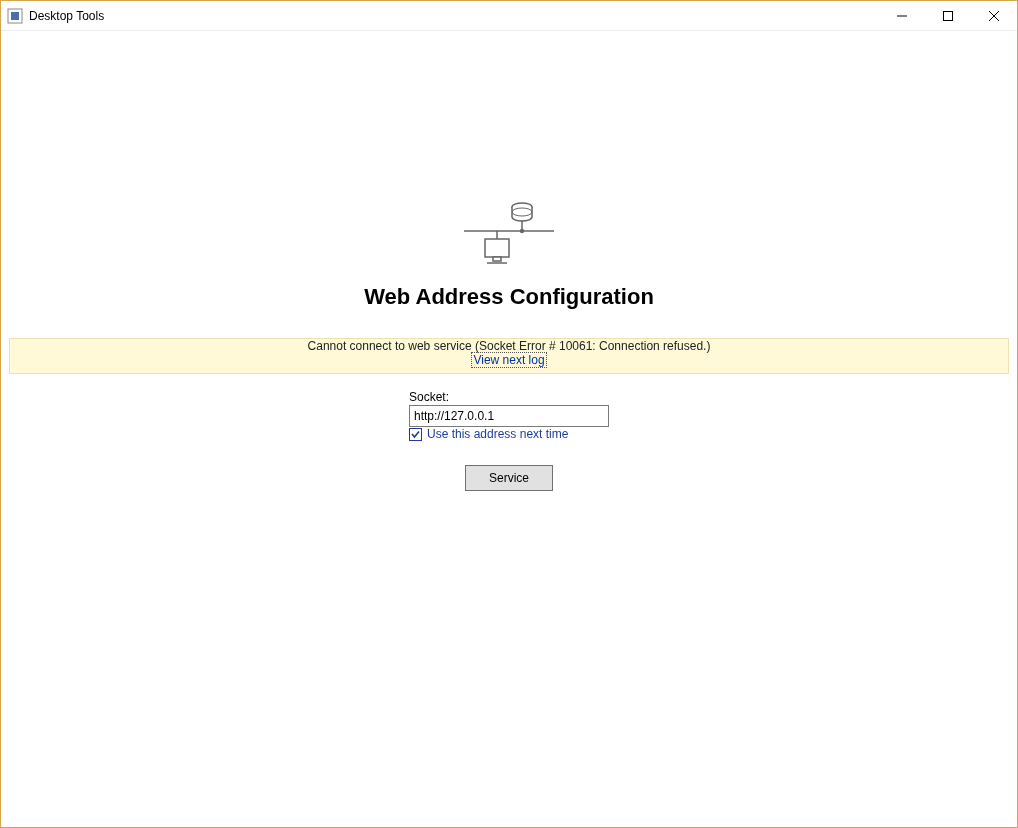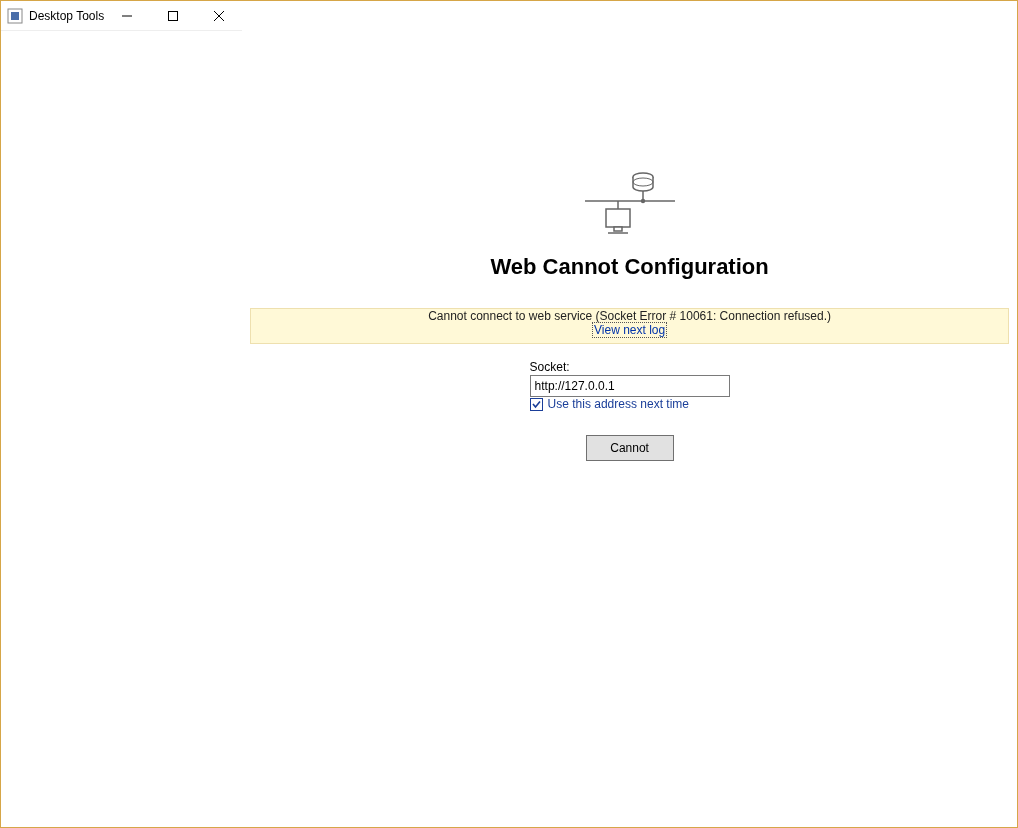--- a/index.html
+++ b/index.html
@@ -14,21 +14,21 @@
       width: 1018px;
       height: 828px;
       overflow: hidden;
     }
     .window {
       width: 1018px;
       height: 828px;
       border: 1px solid #d6a648;
       background: #fff;
       display: flex;
-      flex-direction: row;
+      flex-direction: column;
     }
     .titlebar {
       height: 30px;
       display: flex;
       align-items: center;
       justify-content: space-between;
       padding-left: 6px;
       border-bottom: 1px solid #eee;
       background: #fff;
     }
@@ -205,39 +205,39 @@
         <circle cx="58" cy="30" r="2.2" fill="#666"></circle>
 
         <line x1="33" y1="30" x2="33" y2="38" stroke="#666" stroke-width="1.5"></line>
 
         <rect x="21" y="38" width="24" height="18" fill="#fff" stroke="#666" stroke-width="1.5"></rect>
         <rect x="29" y="56" width="8" height="4" fill="#fff" stroke="#666" stroke-width="1.5"></rect>
         <line x1="23" y1="62" x2="43" y2="62" stroke="#666" stroke-width="1.5"></line>
       </svg>
     </div>
 
-    <h1 class="heading">Web Cannot Configuration</h1>
+    <h1 class="heading">Web Address Configuration</h1>
 
     <div class="alert">
       <span class="error-text">Cannot connect to web service (Socket Error # 10061: Connection refused.)</span>
       <a href="#">View next log</a>
     </div>
 
     <div class="form-block">
       <label class="field-label" for="addr">Socket:</label>
       <input id="addr" class="address-input" type="text" value="http://127.0.0.1" style="">
 
       <div class="check-row">
         <span class="checkbox">
           <svg width="11" height="11" viewBox="0 0 11 11">
             <polyline points="2,5 4.5,8 9,2.5" fill="none" stroke="#1a3e99" stroke-width="1.6"></polyline>
           </svg>
         </span>
         <span class="check-label">Use this address next time</span>
       </div>
 
       <div class="connect-row">
-        <button class="connect-btn">Cannot</button>
+        <button class="connect-btn">Service</button>
       </div>
     </div>
 
   </div>
 </div>
 
 </body></html>

